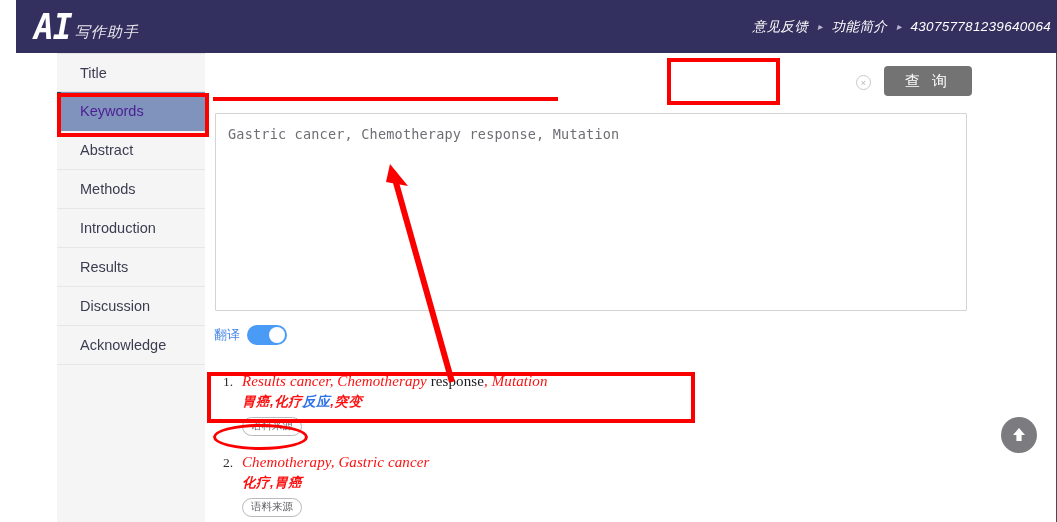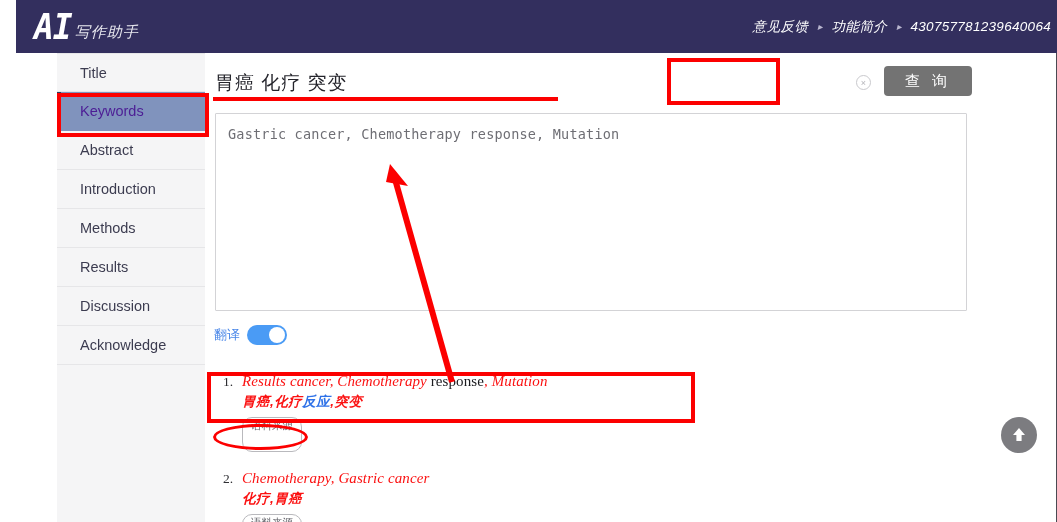--- a/index.html
+++ b/index.html
@@ -199,21 +199,21 @@
     font-size: 13.5px;
     font-family: Liberation Sans, sans-serif;
     letter-spacing: .5px;
   }
   .result-cn .blue { color: #2f72e8; }
   .badge {
     margin-left: 31px; margin-top: 6px;
     display: inline-block;
     border: 1px solid #b9b9bd;
     border-radius: 10px;
-    padding: 1px 8px 18px 8px;
+    padding: 1px 8px 2px 8px;
     font-size: 10.5px;
     color: #5f5f66;
     font-family: "Liberation Sans", sans-serif;
     cursor: pointer;
   }
 
   
   .anno-box-keywords {
     position: absolute; left: 57px; top: 93px;
     width: 152px; height: 44px;
@@ -261,32 +261,29 @@
       <span class="nav-link">功能简介</span>
       <span class="sep">▸</span>
       <span class="uid">430757781239640064</span>
     </div>
   </div>
 
   <div class="sidebar">
     <div class="side-item">Title</div>
     <div class="side-item selected">Keywords</div>
     <div class="side-item">Abstract</div>
+    <div class="side-item">Methods</div>
     <div class="side-item">Introduction</div>
-    <div class="side-item">Methods</div>
     <div class="side-item">Results</div>
     <div class="side-item">Discussion</div>
     <div class="side-item">Acknowledge</div>
   </div>
 
   <div class="main">
 
-    <div class="searchbar">
-      <input class="search-input" value="胃癌 化疗 突变" style="">
-    </div>
     <div class="clear-icon">×</div>
     <button class="query-btn">查 询</button>
 
     <textarea class="result-area" style="">Gastric cancer, Chemotherapy response, Mutation</textarea>
 
     <div class="translate-row">
       <span class="translate-label">翻译</span>
       <div class="toggle">
         <div class="knob"></div>
       </div>

